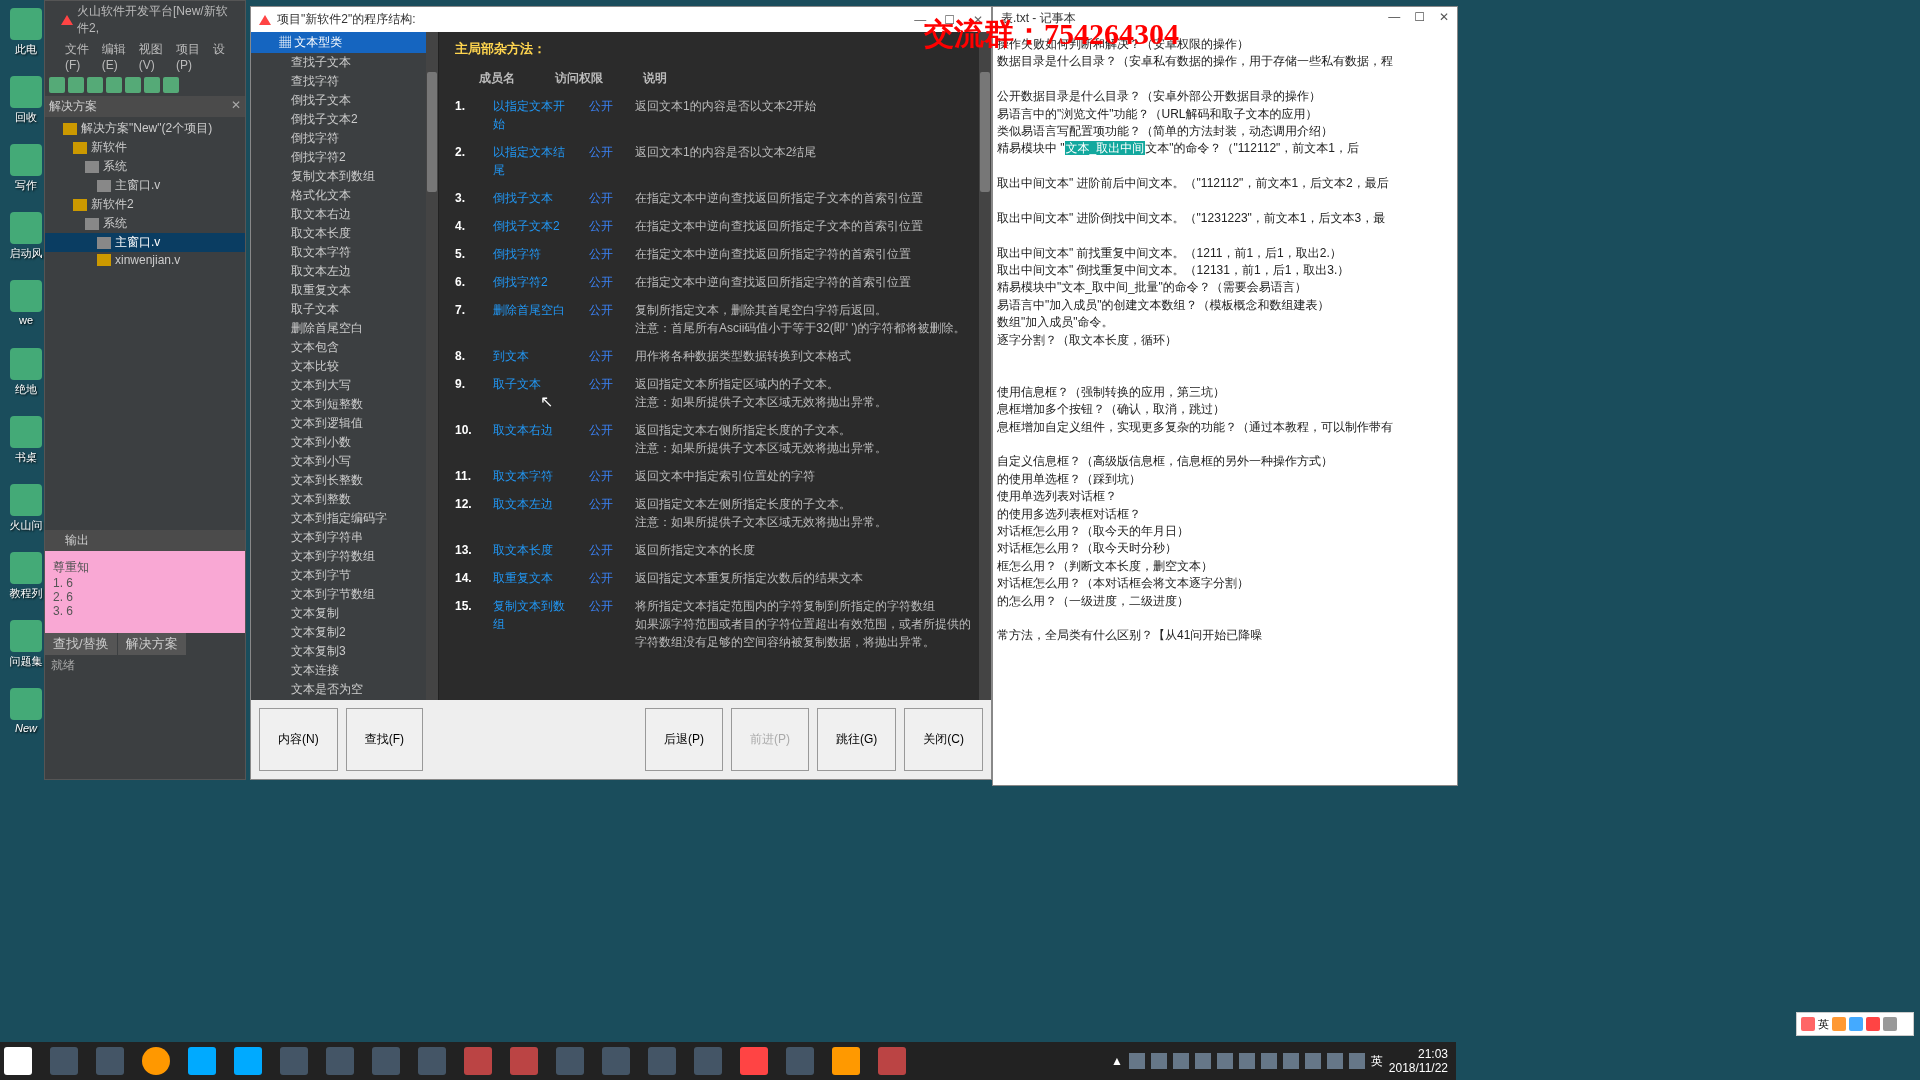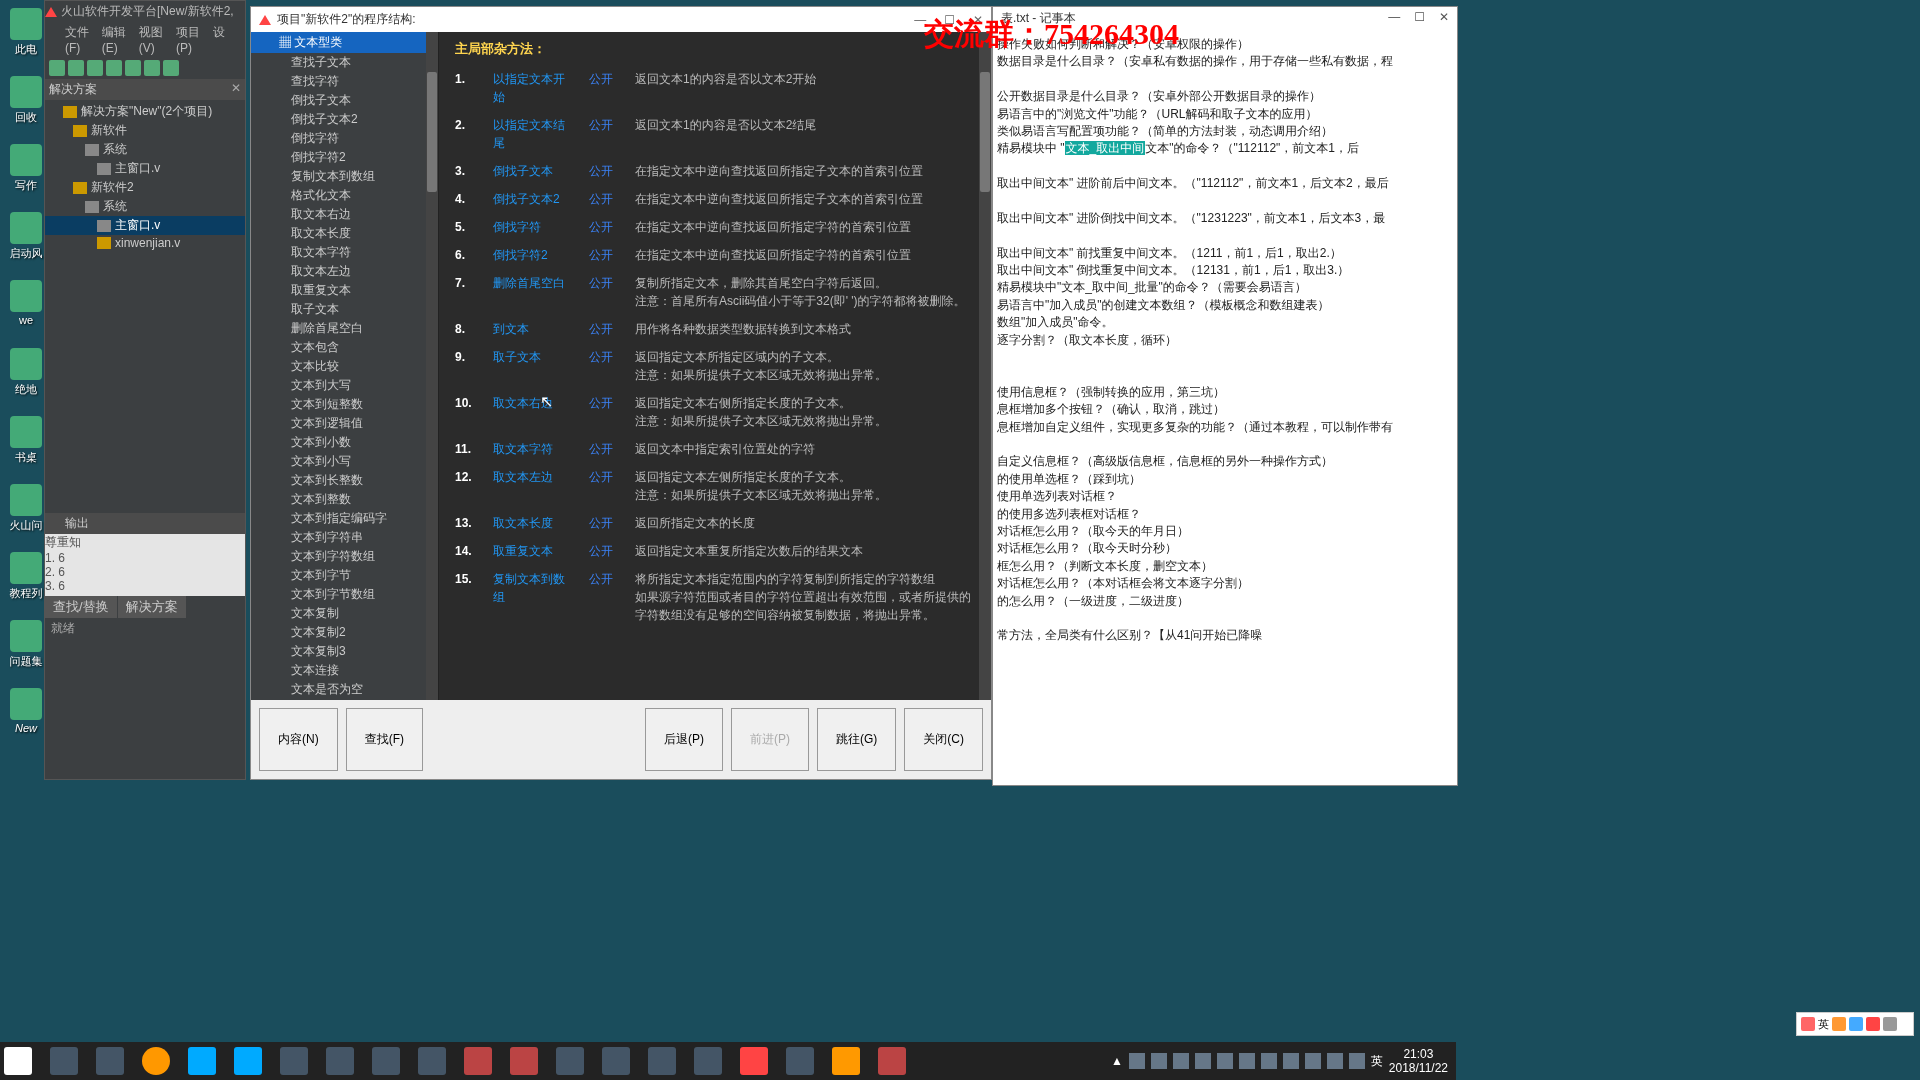--- a/index.html
+++ b/index.html
@@ -2,34 +2,34 @@
 <html><head>
 <meta charset="utf-8">
 <style>
 *{margin:0;padding:0;box-sizing:border-box;font-family:"Microsoft YaHei",SimSun,sans-serif;font-size:12px}
 body{background:#2b2b2b;width:1920px;height:1080px;overflow:hidden;position:relative}
 .desktop{position:absolute;inset:0;background:#1a4d5c}
 .desktop-icon{position:absolute;width:44px;text-align:center;color:#fff;font-size:11px;text-shadow:1px 1px 2px #000}
 .desktop-icon .ico{width:32px;height:32px;margin:0 auto 2px;background:#4a7;border-radius:4px}
 
 .ide{position:absolute;left:44px;top:0;width:202px;height:780px;background:#3c3f41;border:1px solid #555}
-.ide-title{background:#3c3f41;color:#bbb;padding:2px 0;font-size:11px;display:flex;align-items:center;gap:4px}
+.ide-title{background:#3c3f41;color:#bbb;padding:2px 16px;font-size:11px;display:flex;align-items:center;gap:4px}
 .red-tri{width:0;height:0;border-left:6px solid transparent;border-right:6px solid transparent;border-bottom:10px solid #f44}
 .ide-menu{background:#3c3f41;color:#bbb;padding:2px 20px;font-size:12px;display:flex;gap:8px}
 .ide-tool{background:#3c3f41;padding:3px 4px;display:flex;gap:3px}
 .ide-tool i{width:16px;height:16px;background:#5a7;display:inline-block;border-radius:2px}
 .solution-hdr{background:#4b4b4b;color:#ccc;padding:2px 4px;font-size:12px;display:flex;justify-content:space-between}
 .solution-hdr .x{color:#aaa}
 .tree{background:#3c3f41;color:#ccc;padding:2px 0;font-size:12px}
 .tree .row{padding:1px 4px 1px 18px;display:flex;align-items:center;gap:4px}
 .tree .row.sel{background:#0a3d62;color:#fff}
 .tree .ic{width:14px;height:12px;background:#c90;display:inline-block}
 .tree .ic.f{background:#888}
 .out-hdr{background:#4b4b4b;color:#ccc;padding:2px 20px;margin-top:260px}
-.out{background:#e5e5e5;color:#555;font-size:11px;padding:0;height:62px;overflow:hidden}
+.out{background:#f9a8d4;color:#555;font-size:11px;padding:8px;height:82px;overflow:hidden}
 .tabs{display:flex;background:#3c3f41}
 .tabs .t{background:#555;color:#ccc;padding:2px 8px;margin-right:1px;font-size:13px}
 .status{background:#3c3f41;color:#aaa;padding:2px 6px;font-size:12px}
 
 .dlg{position:absolute;left:250px;top:6px;width:742px;height:774px;background:#3c3f41;border:1px solid #888;display:flex;flex-direction:column}
 .dlg-title{background:#fff;color:#333;padding:4px 8px;font-size:12px;display:flex;align-items:center;gap:6px}
 .dlg-title .btns{margin-left:auto;display:flex;gap:18px;color:#666}
 .dlg-body{flex:1;display:flex;background:#2b2b2b;overflow:hidden}
 .sidebar{width:188px;background:#3c3f41;overflow-y:auto;border-right:1px solid #222}
 .sidebar .cat{background:#1565c0;color:#fff;padding:2px 6px 2px 28px;font-size:12px}
@@ -52,21 +52,21 @@
 .np-title .btns{margin-left:auto;display:flex;gap:14px;color:#555}
 .np-menu{padding:2px 8px;font-size:12px;color:#333}
 .np-body{padding:6px 4px;font-size:13px;color:#222;background:#fff;line-height:1.45}
 .np-body .hl{background:#13a89e;color:#fff;padding:0 1px}
 .overlay{position:absolute;left:924px;top:14px;color:#f00;font-size:30px;font-weight:bold;font-family:SimSun}
 
 .taskbar{position:absolute;left:0;bottom:0;width:1456px;height:38px;background:#222;display:flex;align-items:center;padding:0 4px;gap:18px}
 .taskbar .tb{width:28px;height:28px;background:#456;border-radius:3px}
 .tray{position:absolute;right:464px;bottom:0;height:38px;display:flex;align-items:center;gap:6px;color:#fff;font-size:10px;padding-right:8px}
 .tray .ti{width:16px;height:16px;background:#678}
-.clock{text-align:center;line-height:1.2}
+.clock{text-align:right;line-height:1.2}
 .ime{position:absolute;right:6px;bottom:44px;width:118px;height:24px;background:#fff;border:1px solid #ccc;display:flex;align-items:center;gap:3px;padding:0 4px}
 .ime i{width:14px;height:14px;background:#f66;border-radius:2px}
 .sb-v{position:absolute;right:0;top:0;bottom:0;width:12px;background:#444}
 .sb-v .thumb{position:absolute;left:1px;right:1px;top:40px;height:120px;background:#777;border-radius:2px}
 </style>
 </head>
 <body>
 
 <div class="desktop"></div>
 
@@ -188,20 +188,25 @@
           <div class="it">文本是否为空</div>
           <div class="it">文本相等</div>
           <div class="it">文本相等2</div>
         </div>
       <div class="sb-v">
           <div class="thumb"></div>
         </div>
     </div>
     <div class="main" style="position:relative">
       <div class="main-title">主局部杂方法：</div>
+      <div class="cols">
+        <span style="margin-left:24px">成员名</span>
+        <span>访问权限</span>
+        <span>说明</span>
+      </div>
       <div id="methods">
           <div class="mrow">
             <span class="num">1.</span>
             <span class="nm">以指定文本开始</span>
             <span class="acc">公开</span>
             <span class="desc">返回文本1的内容是否以文本2开始</span>
           </div>
           <div class="mrow">
             <span class="num">2.</span>
             <span class="nm">以指定文本结尾</span>

